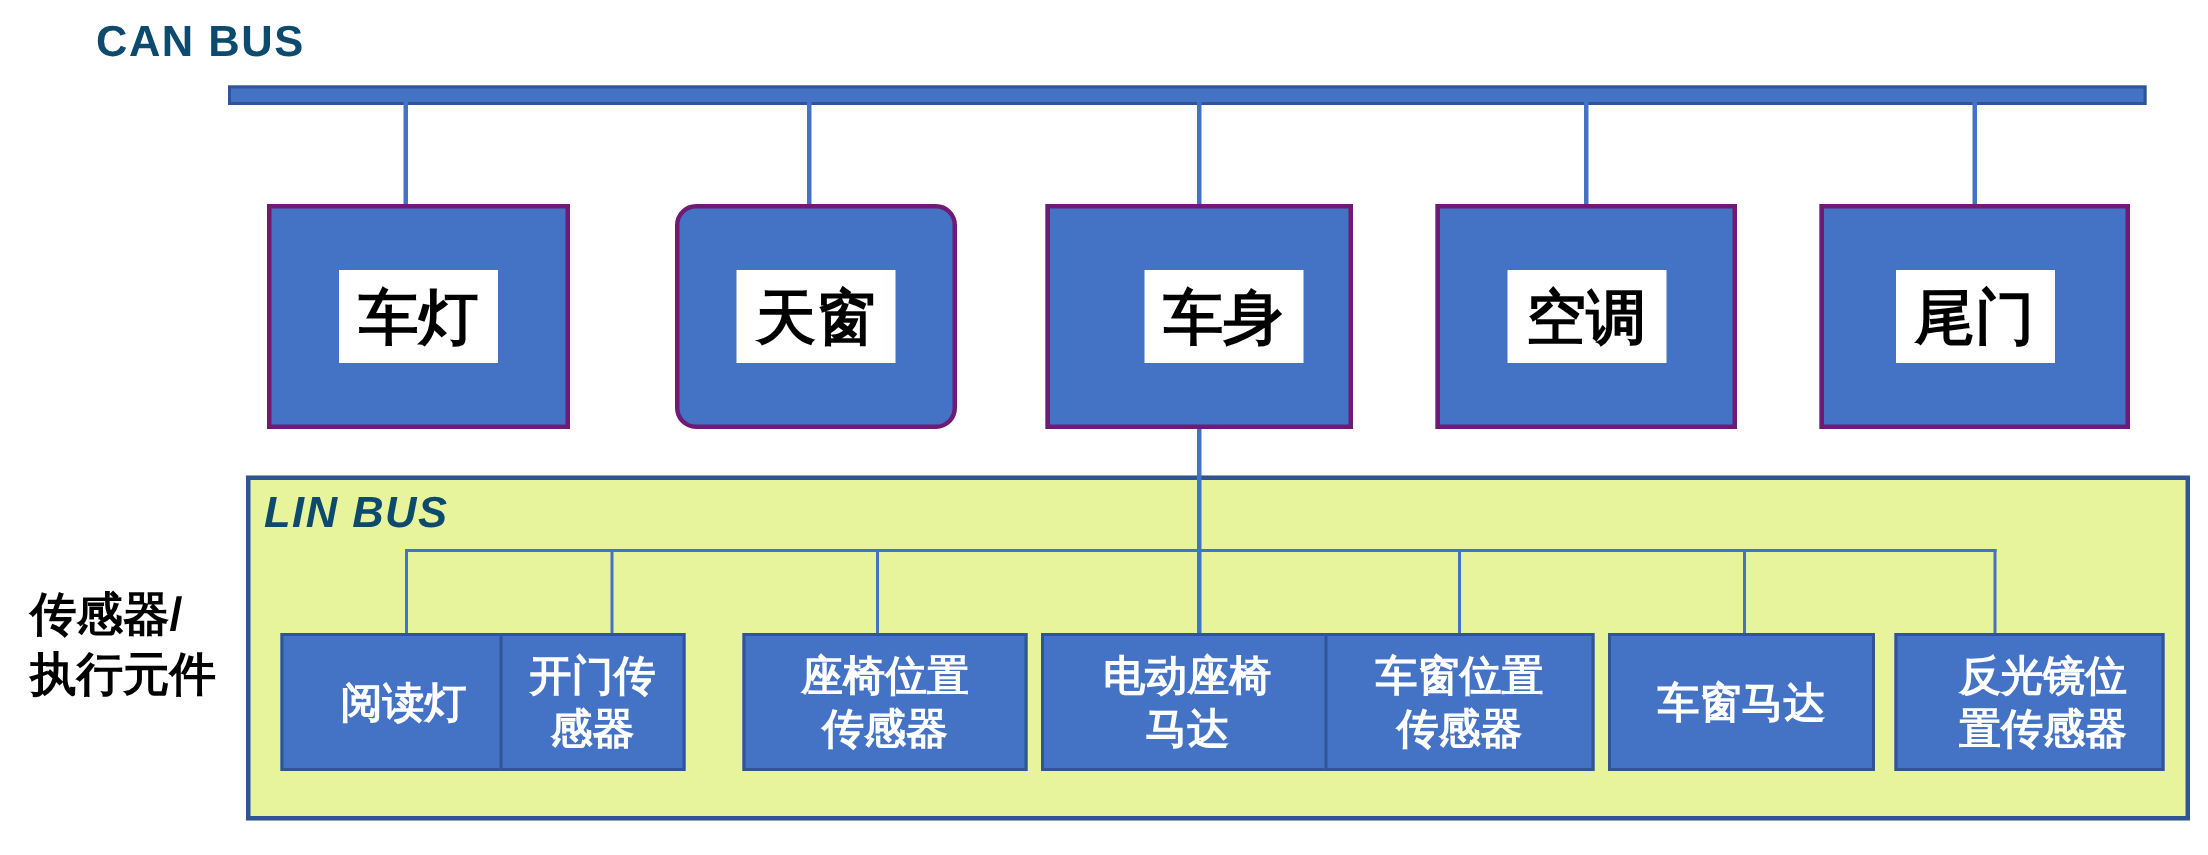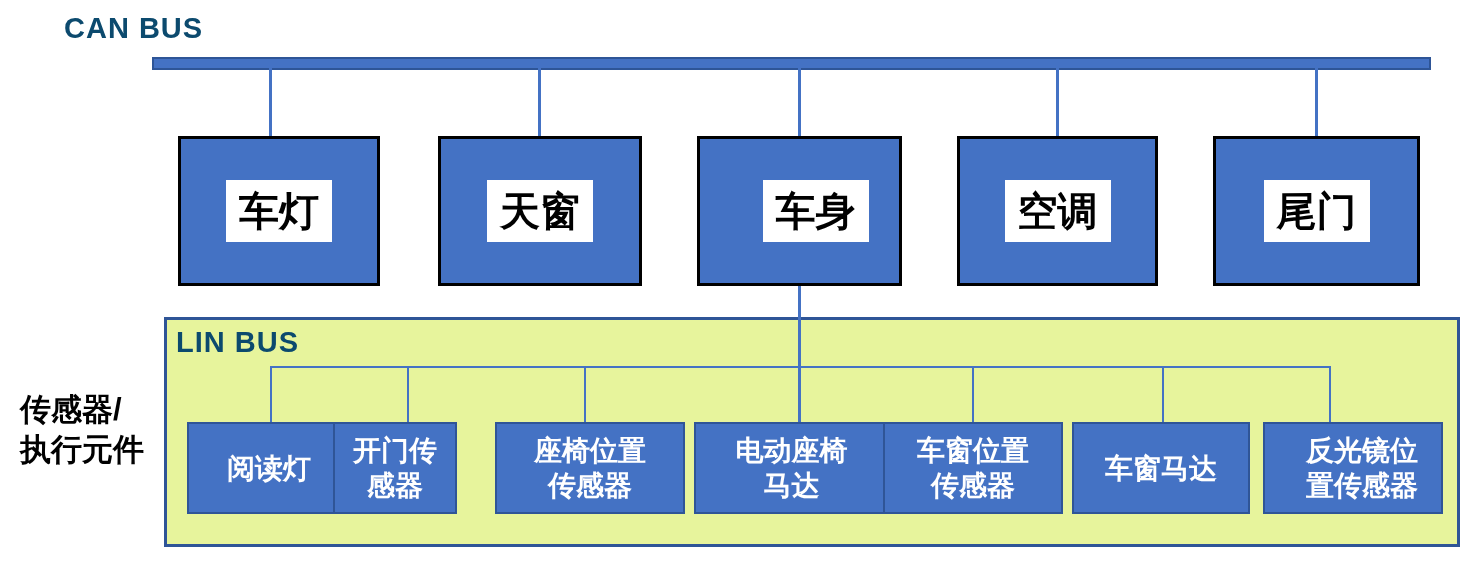--- a/index.html
+++ b/index.html
@@ -12,21 +12,21 @@
     letter-spacing:1px;white-space:nowrap;z-index:4;
   }
   .can-bar{
     position:absolute;left:152px;top:57px;width:1279px;height:13px;
     background:#4472C4;border:2px solid #2E5597;box-sizing:border-box;z-index:2;
   }
   .vline{position:absolute;width:3px;background:#4472C4;z-index:2;}
   .hline{position:absolute;height:2px;background:#4472C4;z-index:2;}
   .can-node{
     position:absolute;top:136px;height:150px;background:#4472C4;
-    border:3px solid #000000;box-sizing:border-box;z-index:3;
+    border:3px solid #701a75;box-sizing:border-box;z-index:3;
     display:flex;align-items:center;justify-content:center;
   }
   .can-node-label{
     background:#ffffff;min-width:106px;height:62px;padding:0 12px;box-sizing:border-box;
     display:flex;align-items:center;justify-content:center;
     font-size:40px;font-weight:bold;color:#000;white-space:nowrap;
   }
   .lin-area{
     position:absolute;left:164px;top:317px;width:1296px;height:230px;
     background:#E7F49C;border:3px solid #2F5597;box-sizing:border-box;z-index:1;
@@ -56,35 +56,35 @@
 
   <div class="vline" style="left:269px;top:68px;height:68px;"></div>
   <div class="vline" style="left:538px;top:68px;height:68px;"></div>
   <div class="vline" style="left:798px;top:68px;height:68px;"></div>
   <div class="vline" style="left:1056px;top:68px;height:68px;"></div>
   <div class="vline" style="left:1315px;top:68px;height:68px;"></div>
 
   <div class="can-node" style="left:178px;width:202px;">
     <div class="can-node-label">车灯</div>
   </div>
-  <div class="can-node" style="left:438px;width:204px;">
+  <div class="can-node" style="left:450px;width:188px;border-radius:14px;">
     <div class="can-node-label">天窗</div>
   </div>
   <div class="can-node" style="left:697px;width:205px;padding-left:32px;">
     <div class="can-node-label">车身</div>
   </div>
   <div class="can-node" style="left:1213px;width:207px;">
     <div class="can-node-label">尾门</div>
   </div>
   <div class="can-node" style="left:957px;width:201px;">
     <div class="can-node-label">空调</div>
   </div>
 
   <div class="lin-area"></div>
-  <div class="bus-title" style="left:176px;top:326px;">LIN BUS</div>
+  <div class="bus-title" style="left:176px;top:326px;font-style:italic;">LIN BUS</div>
 
   <div class="vline" style="left:798px;top:286px;height:136px;"></div>
 
   <div class="hline" style="left:270px;top:366px;width:1061px;"></div>
 
   <div class="vline" style="left:270px;top:366px;height:56px;width:2px;"></div>
   <div class="vline" style="left:407px;top:366px;height:56px;width:2px;"></div>
   <div class="vline" style="left:584px;top:366px;height:56px;width:2px;"></div>
   <div class="vline" style="left:972px;top:366px;height:56px;width:2px;"></div>
   <div class="vline" style="left:1162px;top:366px;height:56px;width:2px;"></div>

